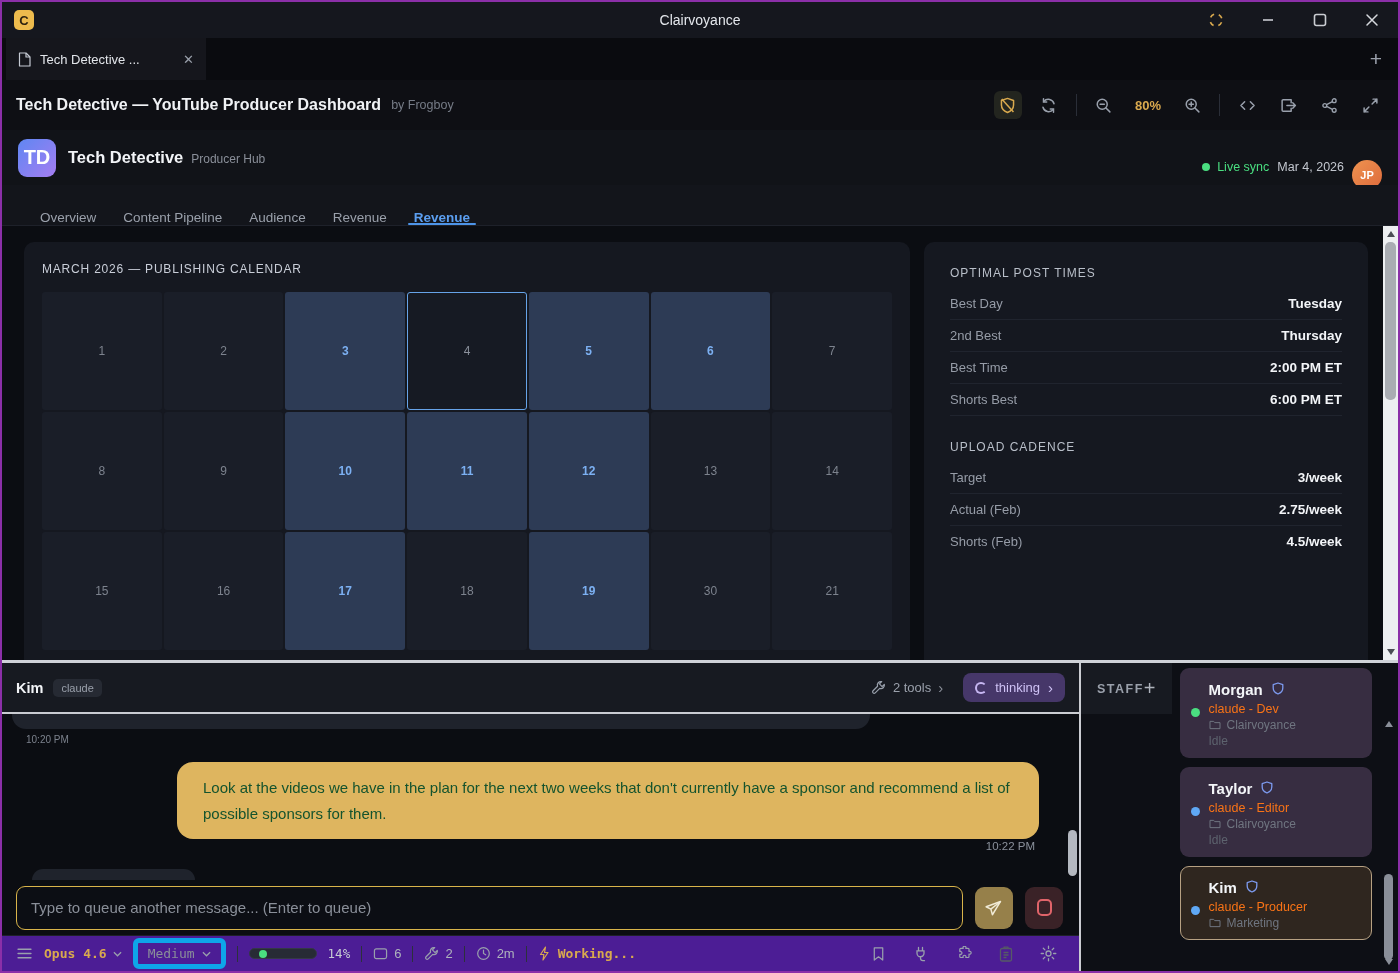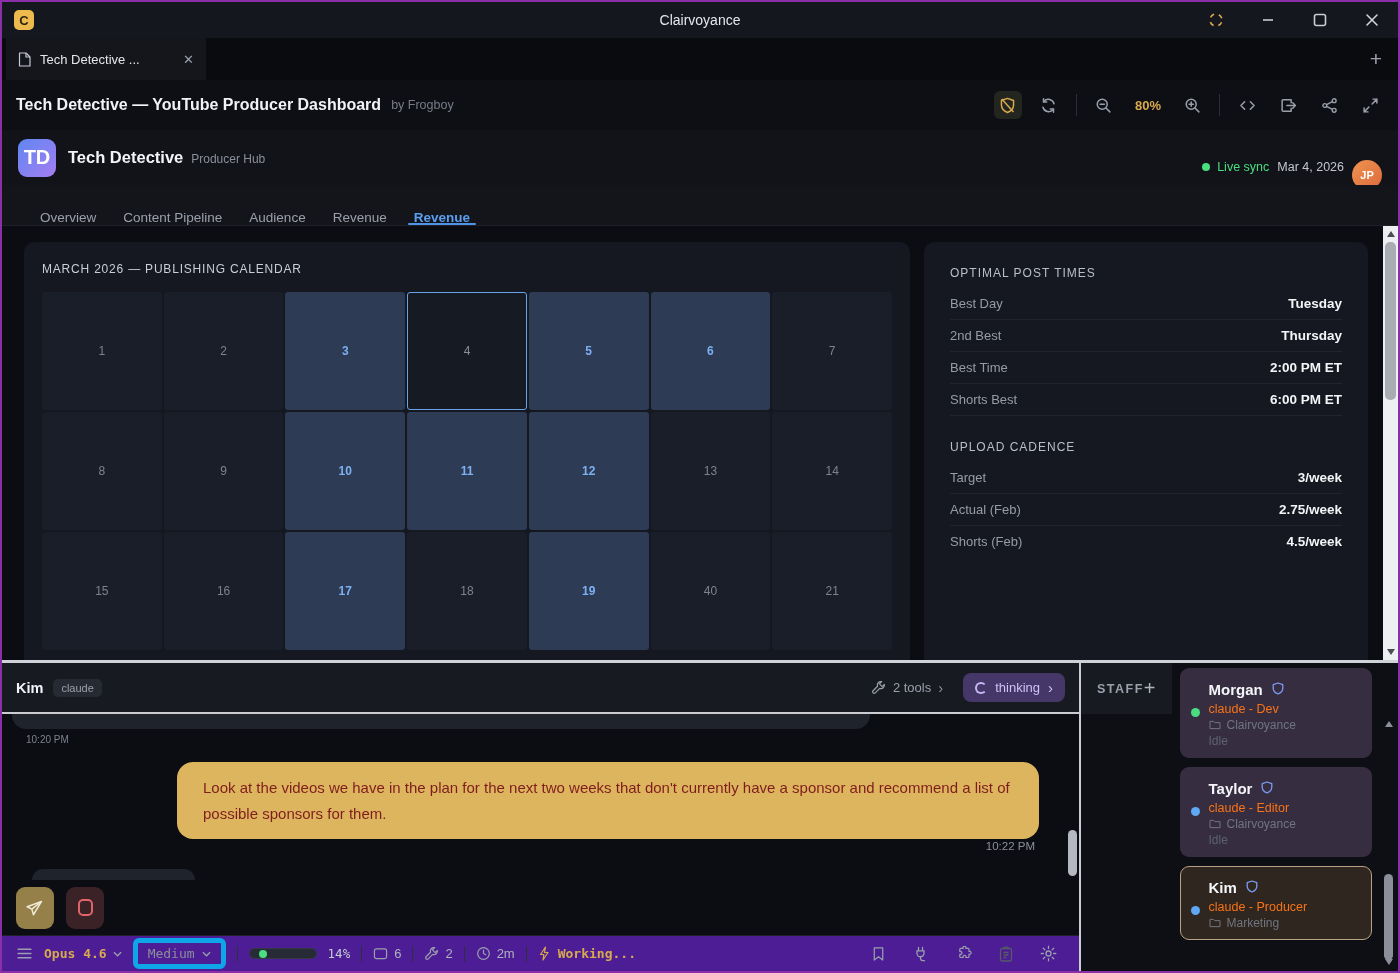--- a/index.html
+++ b/index.html
@@ -79,21 +79,21 @@
   .chat-name{ font-size:14.5px; font-weight:bold; color:#f2f4f7;}
   .chat-badge{ margin-left:10px; background:#262a33; color:#9aa0ab; font-size:11px; padding:3px 8px; border-radius:5px;}
   .ch-right{ margin-left:auto; display:flex; align-items:center; gap:20px;}
   .tools-group{ display:flex; align-items:center; gap:7px; font-size:13px; color:#9aa0ab;}
   .chev{ color:#8a8f99; font-size:15px; line-height:1;}
   .thinking-pill{ background:#463769; border-radius:8px; height:29px; display:flex; align-items:center; gap:8px; padding:0 12px; font-size:13px; color:#cfc2f5;}
   .spin{ width:12px; height:12px; border-radius:50%; border:2px solid #c7b7f2; border-right-color:transparent; display:inline-block;}
   .chat-msgs{ flex:1; position:relative; background:#0b0d12; overflow:hidden;}
   .partial-top{ position:absolute; left:10px; top:0; width:858px; height:15px; background:#1f232c; border-radius:0 0 14px 14px;}
   .time-left{ position:absolute; left:24px; top:20px; font-size:10px; color:#7c828d;}
-  .gold-bubble{ position:absolute; left:175px; top:48px; width:862px; background:#deb55f; border-radius:16px; padding:13px 26px; font-size:15px; line-height:1.7; color:#7f1d1d;}
+  .gold-bubble{ position:absolute; left:175px; top:48px; width:862px; background:#deb55f; border-radius:16px; padding:13px 26px; font-size:15px; line-height:1.7; color:#14532d;}
   .time-right{ position:absolute; right:44px; top:126px; font-size:11.5px; color:#8a909b;}
   .partial-bot{ position:absolute; left:30px; bottom:0; width:163px; height:11px; background:#1f232c; border-radius:14px 14px 0 0;}
   .chat-sb-thumb{ position:absolute; right:2px; top:116px; width:9px; height:46px; background:#b4b8c0; border-radius:5px;}
   .chat-inputrow{ height:55px; display:flex; align-items:center; padding:0 16px 0 14px; gap:12px; background:#0b0d12; flex:none;}
   .chat-input{ flex:1; height:44px; background:#0c0e14; border:1.5px solid #d9b44a; border-radius:9px; padding:0 14px; font-size:15px; color:#e8eaee; font-family:"Liberation Sans",sans-serif; outline:none;}
   .chat-input::placeholder{ color:#8a8f99;}
   .send-btn{ width:38px; height:42px; background:#96804a; border-radius:9px; display:flex; align-items:center; justify-content:center; flex:none;}
   .stop-btn{ width:38px; height:42px; background:#3a2227; border-radius:9px; display:flex; align-items:center; justify-content:center; flex:none;}
   .stop-ic{ width:15px; height:17px; border:2.5px solid #e0646a; border-radius:5px;}
 
@@ -277,21 +277,21 @@
           <div class="cal-cell scheduled">10</div>
           <div class="cal-cell scheduled">11</div>
           <div class="cal-cell scheduled">12</div>
           <div class="cal-cell normal">13</div>
           <div class="cal-cell normal">14</div>
           <div class="cal-cell normal">15</div>
           <div class="cal-cell normal">16</div>
           <div class="cal-cell scheduled">17</div>
           <div class="cal-cell normal">18</div>
           <div class="cal-cell scheduled">19</div>
-          <div class="cal-cell normal">40</div>
+          <div class="cal-cell normal">30</div>
           <div class="cal-cell normal">21</div>
         </div>
     </div>
     <div class="side-card" id="side-card">
         <div class="side-sec">
           <div class="side-sec-title">OPTIMAL POST TIMES</div>
           <div class="side-row">
             <span class="side-label">Best Day</span>
             <span class="side-value">Tuesday</span>
           </div>
@@ -357,20 +357,21 @@
         <div class="partial-top"></div>
         <div class="time-left">10:20 PM</div>
         <div class="gold-bubble">
           <span>Look at the videos we have in the plan for the next two weeks that don't currently have a sponsor and recommend a list of possible sponsors for them.</span>
         </div>
         <div class="time-right">10:22 PM</div>
         <div class="partial-bot"></div>
         <div class="chat-sb-thumb"></div>
       </div>
       <div class="chat-inputrow">
+        <input class="chat-input" placeholder="Type to queue another message... (Enter to queue)" style="">
         <div class="send-btn">
           <svg width="18" height="18" viewBox="0 0 16 16" fill="none" stroke="#f0ead6" stroke-width="1.3" stroke-linejoin="round">
               <path d="M13.8 2.2L6.6 14l-1.4-5L1 6.9z"></path>
               <path d="M13.8 2.2L5.2 9"></path>
             </svg>
         </div>
         <div class="stop-btn">
           <div class="stop-ic"></div>
         </div>
       </div>

